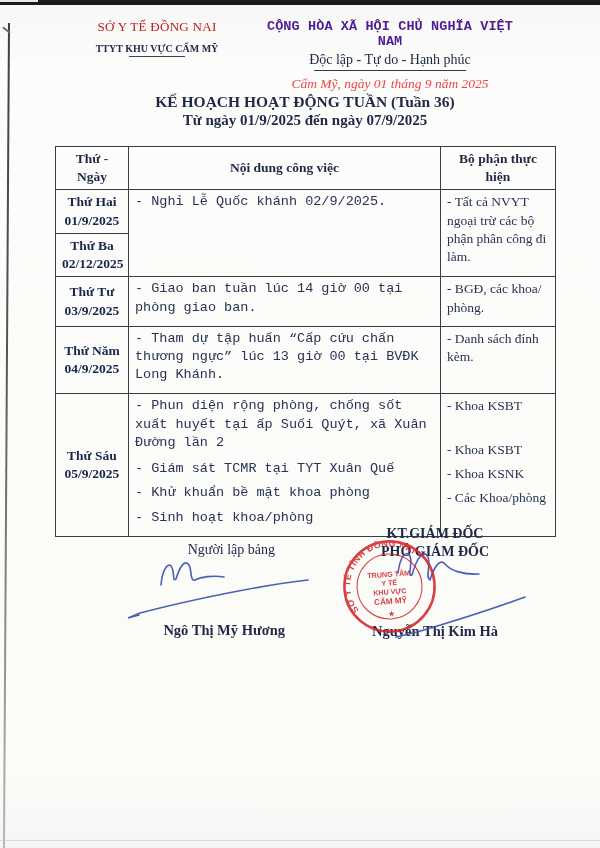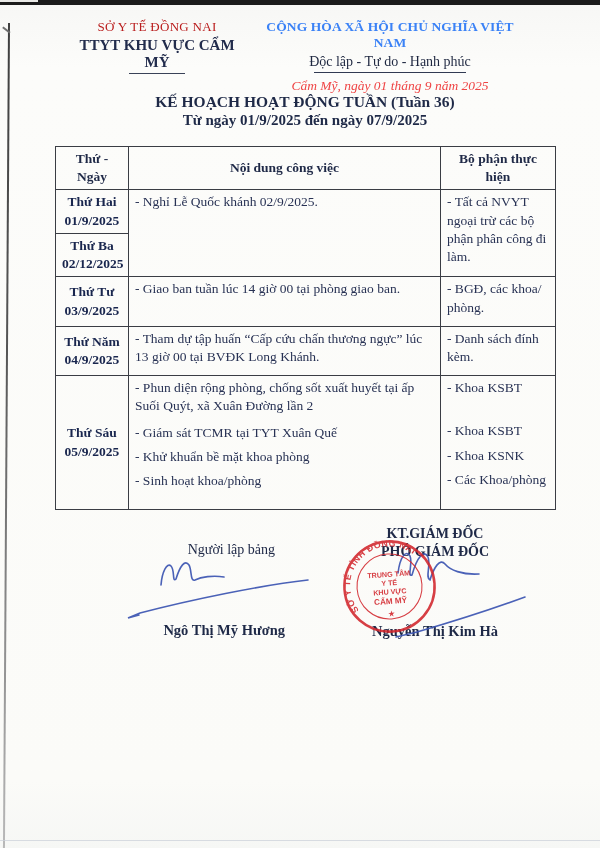--- a/index.html
+++ b/index.html
@@ -14,40 +14,40 @@
   .scan-topbar::before{content:"";position:absolute;left:0;top:0;width:38px;height:2px;background:#e9e9e6;}
   .scan-leftline{position:absolute;left:8px;top:23px;width:2px;height:825px;
     background:linear-gradient(#3f3f3f 0%,#565656 40%,#8e8e8e 75%,#b9b9b9 100%);
     transform:rotate(0.35deg);transform-origin:top center;}
   .scan-tick{position:absolute;left:2px;top:29px;width:9px;height:1.6px;background:#6f6f6f;transform:rotate(38deg);}
   .scan-bottomline{position:absolute;left:0;bottom:7px;width:600px;height:1px;background:#ccd2d9;opacity:.75;}
 
   
   .hdr-left{position:absolute;top:19px;left:76px;width:162px;text-align:center;}
   .hdr-left .l1{font-size:13px;letter-spacing:.3px;color:#b91c1c;}
-  .hdr-left .l2{font-size:15px;font-weight:bold;margin-top:2px;color:#222c4c;}
+  .hdr-left .l2{font-size:10px;font-weight:bold;margin-top:8px;color:#222c4c;}
   .hdr-left .ul{display:block;width:56px;height:0;border-bottom:1.4px solid #3a4258;margin:2px auto 0;}
   .hdr-right{position:absolute;top:19px;left:252px;width:276px;text-align:center;}
-  .hdr-right .l1{font-size:13.5px;font-weight:bold;color:#3b82f6;letter-spacing:.1px;}
+  .hdr-right .l1{font-size:13.5px;font-weight:bold;color:#4c1d95;letter-spacing:.1px;font-family:Liberation Mono, monospace;}
   .hdr-right .l2{font-size:14px;font-weight:normal;margin-top:3px;color:#1e2740;}
   .hdr-right .ul{display:block;width:152px;height:0;border-bottom:1.4px solid #313a52;margin:2px auto 0;}
   .hdr-right .date{font-size:13.5px;font-style:italic;margin-top:5px;color:#ef4444;}
 
   
   .doc-title{position:absolute;top:93px;left:10px;width:590px;text-align:center;color:#1e2947;}
   .doc-title .t1{font-size:15.5px;font-weight:bold;}
   .doc-title .t2{font-size:15px;font-weight:bold;margin-top:1px;}
 
   
   table.plan{position:absolute;top:146px;left:55px;width:500px;border-collapse:collapse;table-layout:fixed;}
   table.plan td,table.plan th{border:1.5px solid #3a3d44;padding:3px 6px;font-size:13.5px;line-height:1.35;}
   table.plan th{font-weight:bold;text-align:center;vertical-align:middle;color:#1f2947;}
   col.c-day{width:73px;} col.c-task{width:312px;} col.c-who{width:115px;}
   td.day{font-weight:bold;text-align:center;vertical-align:middle;color:#19264e;font-size:13.5px;line-height:1.55;}
-  td.task{vertical-align:top;color:#283254;}
+  td.task{vertical-align:top;color:#283254;font-family:Liberation Mono, monospace;}
   td.who{vertical-align:top;color:#283254;}
   td.task p,td.who p{margin:0 0 6px;}
   td.task p.mt,td.who p.gap{margin-top:25px;}
 
   
   .sig-zone{position:absolute;top:487px;left:0;width:600px;height:220px;}
   .sig-left-title{position:absolute;top:55px;left:95px;width:180px;text-align:right;font-weight:normal;font-size:14px;color:#202a48;}
   .sig-left-name{position:absolute;top:135px;left:75px;width:210px;text-align:right;font-weight:bold;font-size:14.5px;color:#1e2947;}
   .sig-right-title{position:absolute;top:38px;left:345px;width:180px;text-align:center;font-weight:bold;font-size:14px;line-height:1.25;color:#202a48;}
   .sig-right-name{position:absolute;top:136px;left:340px;width:190px;text-align:center;font-weight:bold;font-size:14.5px;color:#1e2947;}

